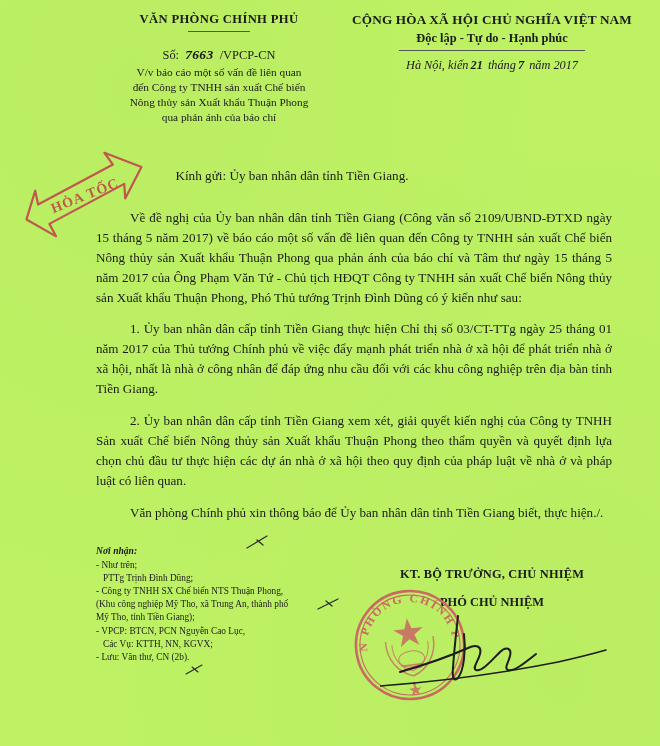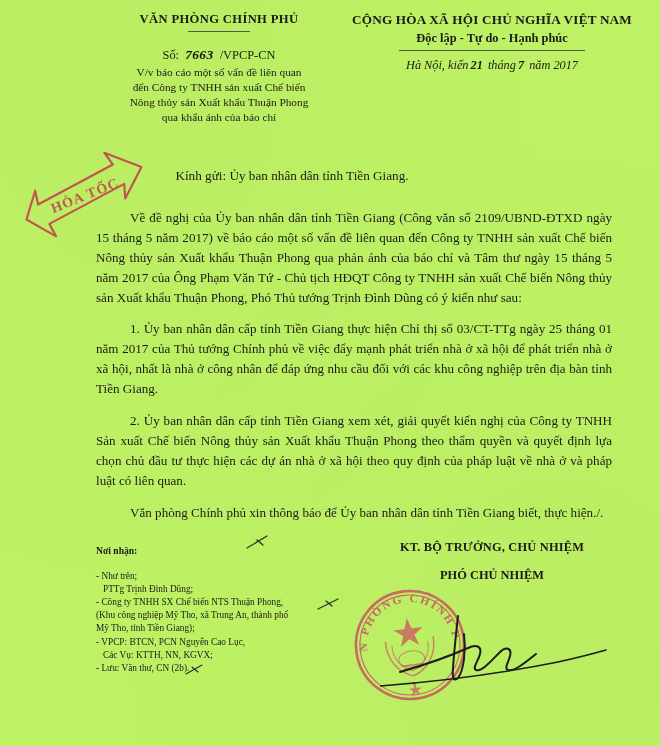--- a/index.html
+++ b/index.html
@@ -176,36 +176,37 @@
   
   .recipients {
     position: absolute;
     top: 544px;
     left: 96px;
     width: 252px;
     font-size: 9.3px;
     line-height: 1.42;
   }
   .recipients-title {
+    font-style: italic;
     font-weight: bold;
     font-size: 9.6px;
-    margin-bottom: 12px;
+    margin-bottom: 1px;
   }
   .recipients li {
     list-style: none;
   }
   .recipients ul {
     margin: 0;
     padding: 0;
   }
   .recipients .indent { padding-left: 7px; }
 
   .signature {
     position: absolute;
-    top: 540px;
+    top: 567px;
     left: 352px;
     width: 280px;
     text-align: center;
   }
   .sig-title {
     font-size: 12.4px;
     font-weight: bold;
     letter-spacing: 0.2px;
     white-space: nowrap;
   }
@@ -263,21 +264,21 @@
   <div class="docnum-block">
     <div class="docnum-line">
       <span>Số:</span>
       <span class="docnum-hand">7663</span>
       <span>/VPCP-CN</span>
     </div>
     <div class="subject">
       <div>V/v báo cáo một số vấn đề liên quan</div>
       <div>đến Công ty TNHH sản xuất Chế biến</div>
       <div>Nông thủy sản Xuất khẩu Thuận Phong</div>
-      <div>qua khẩu ánh của báo chí</div>
+      <div>qua phản ánh của báo chí</div>
     </div>
   </div>
 
   <div class="dateline">
     <span>Hà Nội, kiến</span><span class="date-hand">21</span>
     <span>tháng</span><span class="date-hand">7</span>
     <span>năm</span>
     <span>2017</span>
   </div>
 

